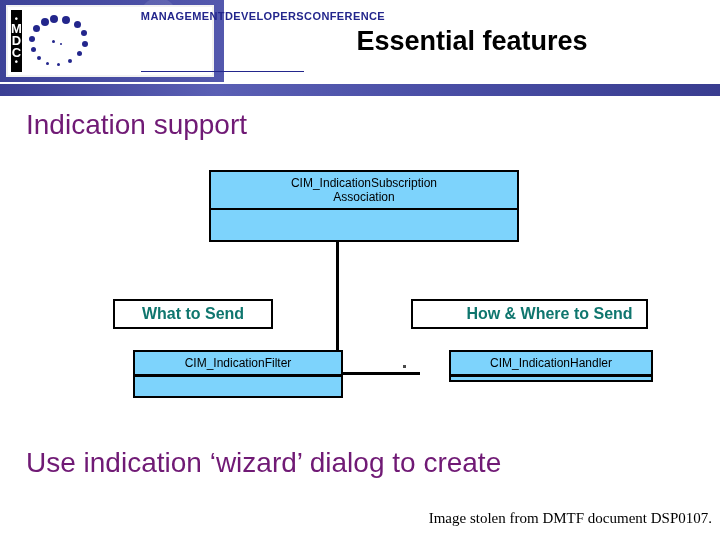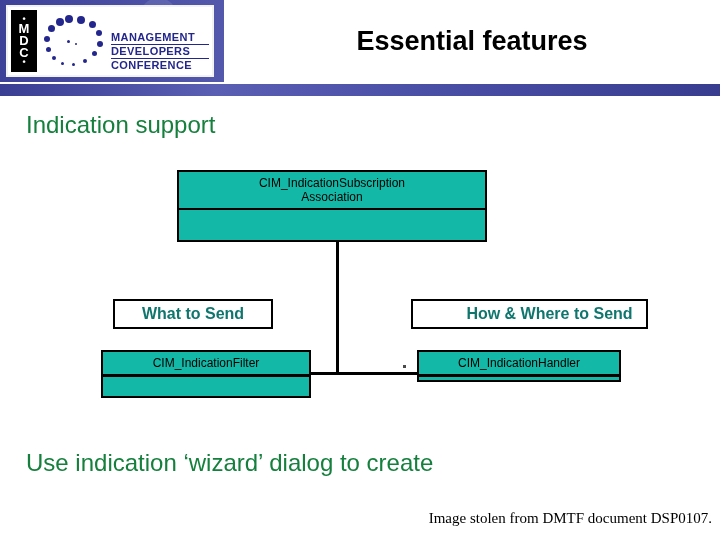--- a/index.html
+++ b/index.html
@@ -62,53 +62,54 @@
   }
   .logo-mdc-box span { display:block; }
   .logo-dot-top, .logo-dot-bot { font-size:9px; line-height:7px; }
   .logo-ring {
     position:relative; width:72px; flex:0 0 72px;
   }
   .logo-ring i {
     position:absolute; background:#23268c; border-radius:50%; display:block;
   }
   .logo-words {
-    flex:1; display:flex; flex-direction:column; justify-content:flex-end;
+    flex:1; display:flex; justify-content:flex-end;
     padding-left:2px;
+    margin-left:45px;
   }
   .logo-words div {
     color:#23268c; font-weight:bold; font-size:11px; line-height:13px;
     letter-spacing:.4px; border-bottom:1px solid #23268c; padding-bottom:0px;
     font-family:"Liberation Sans", sans-serif;
   }
   .logo-words div:last-child { border-bottom:none; }
 
   
   #slide-title {
     position:absolute; left:224px; top:26px; width:496px;
     text-align:center;
     font-size:27px; font-weight:bold; color:#000000;
     font-family:Liberation Sans, sans-serif;
   }
 
   
   .bullet {
     position:absolute;
-    font-size:24px; color:#15803d; line-height:30px;
+    font-size:28px; color:#701a75; line-height:30px;
     font-family:"Liberation Sans", sans-serif;
   }
   #bullet-indication { left:26px; top:110px; width:660px; }
   #bullet-wizard { left:26px; top:448px; width:620px; }
   #bullet-wizard .cont { display:block; padding-left:18px; }
 
   
   #diagram {
     position:absolute; left:0px; top:160px; width:720px; height:255px;
   }
-  .dgm-box { position:absolute; border:2px solid #000000; background:#14b8a6; }
+  .dgm-box { position:absolute; border:2px solid #000000; background:#7dd3fc;margin-left:32px; }
 
   
   #assoc-box { left:177px; top:10px; width:310px; height:72px; }
   #assoc-header {
     height:38px; border-bottom:2px solid #000000;
     display:flex; flex-direction:column; align-items:center; justify-content:center;
     font-size:12px; color:#000000; line-height:14px;
   }
   #assoc-body { padding:2px 0 0 8px; }
   .attr-line { font-size:13px; color:#000000; line-height:16px; white-space:nowrap; }

